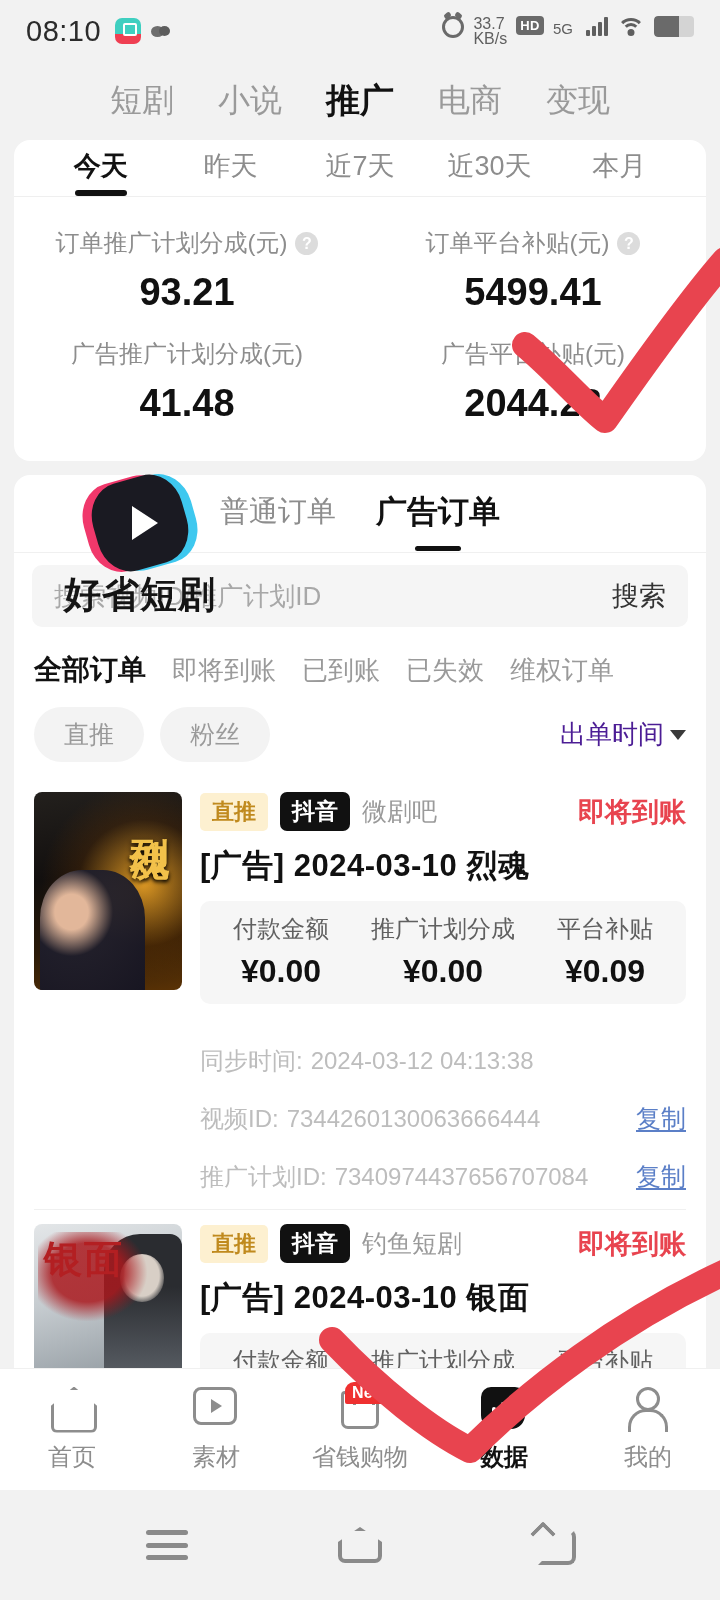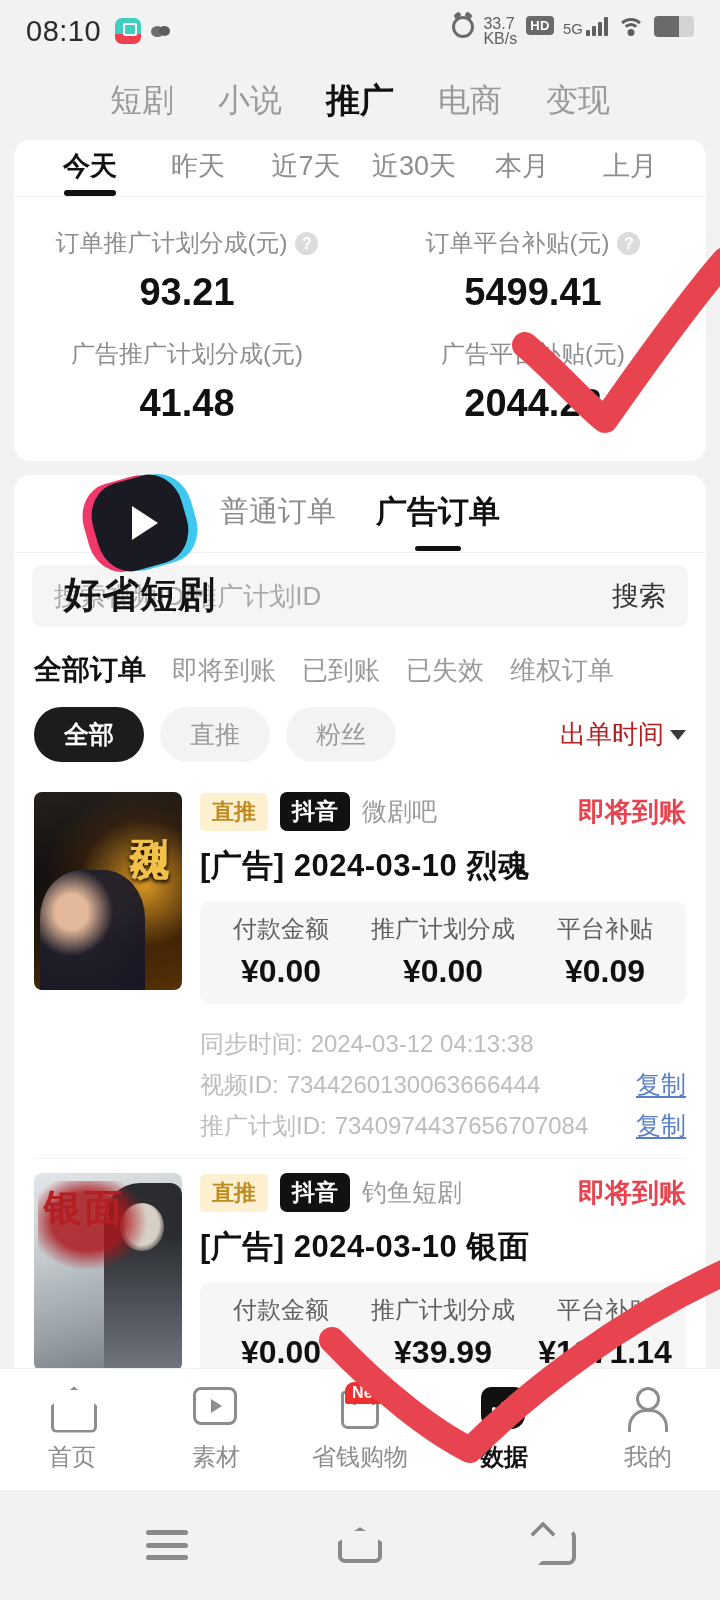--- a/index.html
+++ b/index.html
@@ -36,21 +36,21 @@
     content: ""; position: absolute; top: -6px; width: 7px; height: 5px;
     background: #6a6a6a; border-radius: 2px;
   }
   .ic-alarm::before { left: -1px; transform: rotate(-40deg); }
   .ic-alarm::after { right: -1px; transform: rotate(40deg); }
   .sb-speed { font-size: 16px; line-height: 15px; color: #5f5f5f; text-align: left; }
   .ic-hd {
     font-size: 13px; font-weight: bold; color: #fff; background: #6a6a6a;
     padding: 2px 4px; border-radius: 4px; letter-spacing: .5px;
   }
-  .ic-5g { display: flex; align-items: flex-end; gap: 3px; }
+  .ic-5g { display: flex; align-items: flex-end; gap: 13px; }
   .ic-5g .lbl { font-size: 15px; color: #5f5f5f; line-height: 14px; }
   .bars { display: flex; align-items: flex-end; gap: 2px; height: 20px; }
   .bars b { display: block; width: 4px; background: #5f5f5f; border-radius: 1px; }
   .bars b:nth-child(1){height:6px}.bars b:nth-child(2){height:10px}
   .bars b:nth-child(3){height:14px}.bars b:nth-child(4){height:19px}
   .ic-wifi { position: relative; width: 28px; height: 21px; }
   .ic-wifi span { position: absolute; left: 50%; transform: translateX(-50%);
     border: 3px solid #5f5f5f; border-bottom-color: transparent;
     border-left-color: transparent; border-right-color: transparent; border-radius: 50%; }
   .ic-wifi span:nth-child(1){ width:28px;height:28px;top:2px; }
@@ -118,21 +118,21 @@
   .statustabs { display: flex; align-items: center; gap: 26px; padding: 18px 20px 6px 20px; }
   .st { font-size: 26px; color: #9a9a9a; }
   .st.active { color: #111; font-weight: bold; font-size: 28px; }
 
   .chiprow { display: flex; align-items: center; padding: 12px 20px 16px 20px; }
   .chip {
     font-size: 25px; color: #9a9a9a; background: #f3f3f3; border-radius: 30px;
     padding: 11px 30px; margin-right: 16px;
   }
   .chip.active { background: #1c1c1c; color: #fff; font-weight: bold; }
-  .sortbtn { margin-left: auto; font-size: 26px; color: #b91c1c; display: flex; align-items: center; gap: 6px; }
+  .sortbtn { margin-left: auto; font-size: 26px; color: #4c1d95; display: flex; align-items: center; gap: 6px; }
   .caret { width: 0; height: 0; border-left: 8px solid transparent; border-right: 8px solid transparent; border-top: 10px solid #3a3a3a; }
 
   
   .order { padding: 14px 20px 6px 20px; display: flex; gap: 18px; }
   .thumb { width: 148px; height: 198px; border-radius: 8px; flex: none; position: relative; overflow: hidden; }
   .thumb.t1 {
     background:
       radial-gradient(ellipse at 74% 46%, rgba(255,176,40,.85) 0%, rgba(120,60,0,.25) 42%, rgba(0,0,0,0) 66%),
       linear-gradient(170deg, #23201d 0%, #120f0e 40%, #2a1a08 72%, #5a3205 100%);
   }
@@ -184,21 +184,21 @@
 
   .ovalues {
     background: #f6f6f6; border-radius: 10px; margin-top: 14px;
     display: flex; padding: 12px 0 14px 0;
   }
   .ov { flex: 1; text-align: center; }
   .ov .k { font-size: 24px; color: #606060; }
   .ov .v { font-size: 32px; color: #111; font-weight: bold; margin-top: 8px; }
 
   .ometa { padding: 10px 20px 16px 186px; }
-  .mrow { display: flex; align-items: center; margin-top: 8px; }
+  .mrow { display: flex; align-items: center; margin-top: 25px; }
   .mrow .mk { font-size: 24px; color: #bdbdbd; }
   .mrow .copy {
     margin-left: auto; font-size: 25px; color: #5b7fc7;
     text-decoration: underline; text-underline-offset: 3px;
   }
   .divider { height: 1px; background: #f0f0f0; margin: 0 20px; }
 
   
   .watermark {
     position: absolute; left: 64px; top: 478px; display: flex; flex-direction: column;
@@ -354,21 +354,20 @@
     <div class="t">变现</div>
   </div>
 
   <div class="card">
     <div class="datetabs">
       <div class="dt active"><span>今天</span></div>
       <div class="dt"><span>昨天</span></div>
       <div class="dt"><span>近7天</span></div>
       <div class="dt"><span>近30天</span></div>
       <div class="dt"><span>本月</span></div>
-      <div class="dt"><span>上月</span></div>
     </div>
 
     <div class="statgrid">
       <div class="statrow">
         <div class="statcell">
           <div class="lbl">
             <span>订单推广计划分成(元)</span>
             <span class="qmark">?</span>
           </div>
           <div class="val">93.21</div>
@@ -413,21 +412,20 @@
 
     <div class="statustabs">
       <div class="st active">全部订单</div>
       <div class="st">即将到账</div>
       <div class="st">已到账</div>
       <div class="st">已失效</div>
       <div class="st">维权订单</div>
     </div>
 
     <div class="chiprow">
-      <div class="chip active">全部</div>
       <div class="chip">直推</div>
       <div class="chip">粉丝</div>
       <div class="sortbtn">
         <span>出单时间</span>
         <span class="caret"></span>
       </div>
     </div>
 
     <div class="order">
       <div class="thumb t1">

